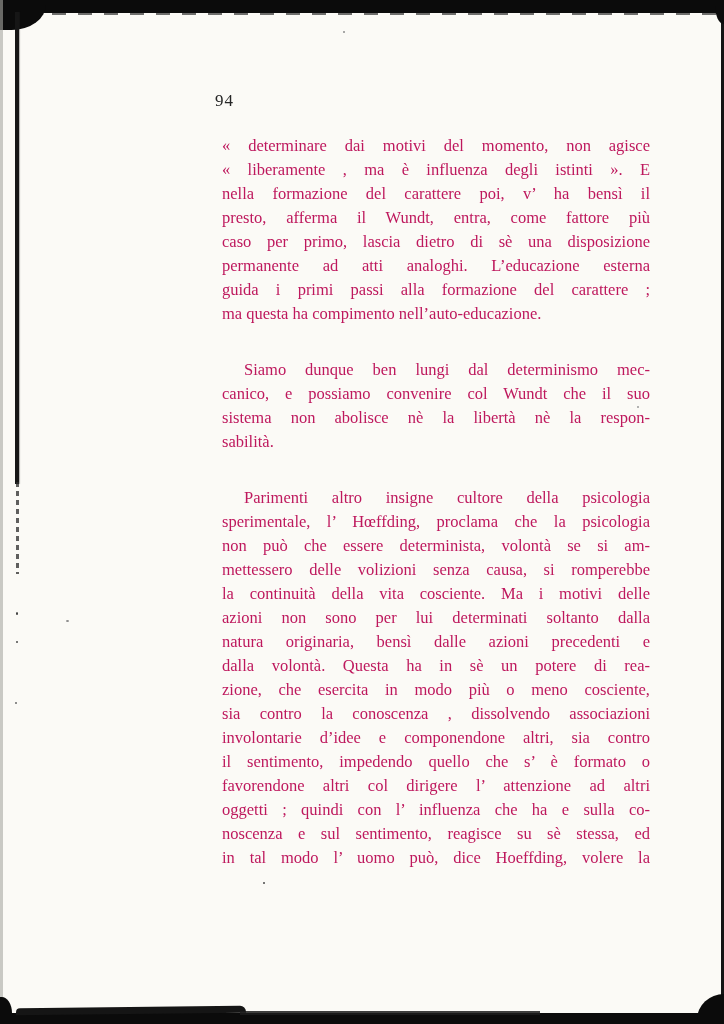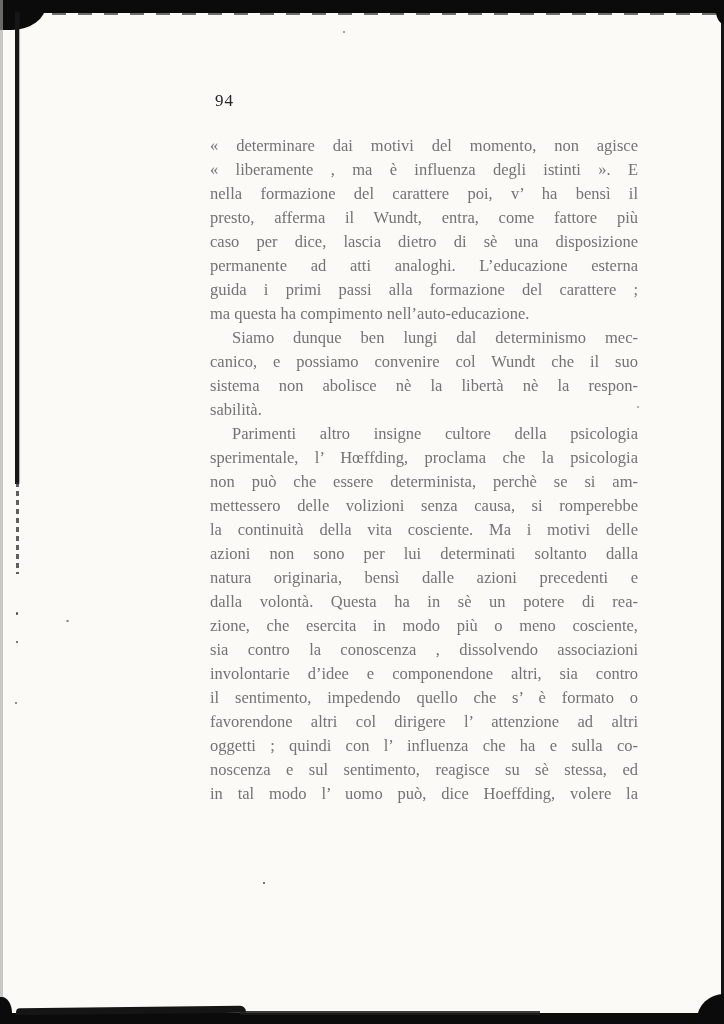--- a/index.html
+++ b/index.html
@@ -28,25 +28,25 @@
   .bottom-rag2{position:absolute;left:240px;top:1011px;width:300px;height:4px;background:#1c1c1c;opacity:.85;}
   .corner-bl{position:absolute;left:0;top:997px;width:12px;height:27px;background:#0b0b0b;
     border-top-right-radius:85% 60%;}
   .corner-br{position:absolute;right:0;top:994px;width:27px;height:30px;background:#0b0b0b;
     border-top-left-radius:100% 85%;}
   .speck{position:absolute;border-radius:50%;}
 
   
   .page-number{position:absolute;left:215px;top:91px;font-size:17px;font-weight:normal;
     color:#262626;letter-spacing:1px;}
-  .text-block{position:absolute;left:210px;top:134px;width:428px;
-    color:#737373;font-size:16.5px;line-height:24px;}
+  .text-block{position:absolute;left:222px;top:134px;width:428px;
+    color:#be185d;font-size:16.5px;line-height:24px;}
   .line{height:24px;overflow:hidden;text-align:justify;text-align-last:justify;}
   .line.no-justify{text-align:center;text-align-last:left;}
-  .line.indent{text-indent:22px;}
+  .line.indent{text-indent:22px;margin-top:32px;}
 </style>
 </head>
 <body>
 
 <div class="top-band"></div>
 <div class="corner-tl"></div>
 <div class="left-line"></div>
 <div class="left-line-fade"></div>
 <div class="left-gray"></div>
 <div class="right-line"></div>
@@ -65,31 +65,31 @@
 <div class="speck" style="left:15px;top:702px;width:2px;height:2px;background:#6a6a6a;"></div>
 <div class="speck" style="left:343px;top:31px;width:2px;height:2px;background:#8c8c8c;"></div>
 
 <div class="page-number">94</div>
 
 <div class="text-block" id="text-block">
     <div class="line">« determinare dai motivi del momento, non agisce</div>
     <div class="line">« liberamente , ma è influenza degli istinti ». E</div>
     <div class="line">nella formazione del carattere poi, v’ ha bensì il</div>
     <div class="line">presto, afferma il Wundt, entra, come fattore più</div>
-    <div class="line">caso per dice, lascia dietro di sè una disposizione</div>
+    <div class="line">caso per primo, lascia dietro di sè una disposizione</div>
     <div class="line">permanente ad atti analoghi. L’educazione esterna</div>
     <div class="line">guida i primi passi alla formazione del carattere ;</div>
     <div class="line no-justify">ma questa ha compimento nell’auto-educazione.</div>
     <div class="line indent">Siamo dunque ben lungi dal determinismo mec-</div>
     <div class="line">canico, e possiamo convenire col Wundt che il suo</div>
     <div class="line">sistema non abolisce nè la libertà nè la respon-</div>
     <div class="line no-justify">sabilità.</div>
     <div class="line indent">Parimenti altro insigne cultore della psicologia</div>
     <div class="line">sperimentale, l’ Hœffding, proclama che la psicologia</div>
-    <div class="line">non può che essere determinista, perchè se si am-</div>
+    <div class="line">non può che essere determinista, volontà se si am-</div>
     <div class="line">mettessero delle volizioni senza causa, si romperebbe</div>
     <div class="line">la continuità della vita cosciente. Ma i motivi delle</div>
     <div class="line">azioni non sono per lui determinati soltanto dalla</div>
     <div class="line">natura originaria, bensì dalle azioni precedenti e</div>
     <div class="line">dalla volontà. Questa ha in sè un potere di rea-</div>
     <div class="line">zione, che esercita in modo più o meno cosciente,</div>
     <div class="line">sia contro la conoscenza , dissolvendo associazioni</div>
     <div class="line">involontarie d’idee e componendone altri, sia contro</div>
     <div class="line">il sentimento, impedendo quello che s’ è formato o</div>
     <div class="line">favorendone altri col dirigere l’ attenzione ad altri</div>

